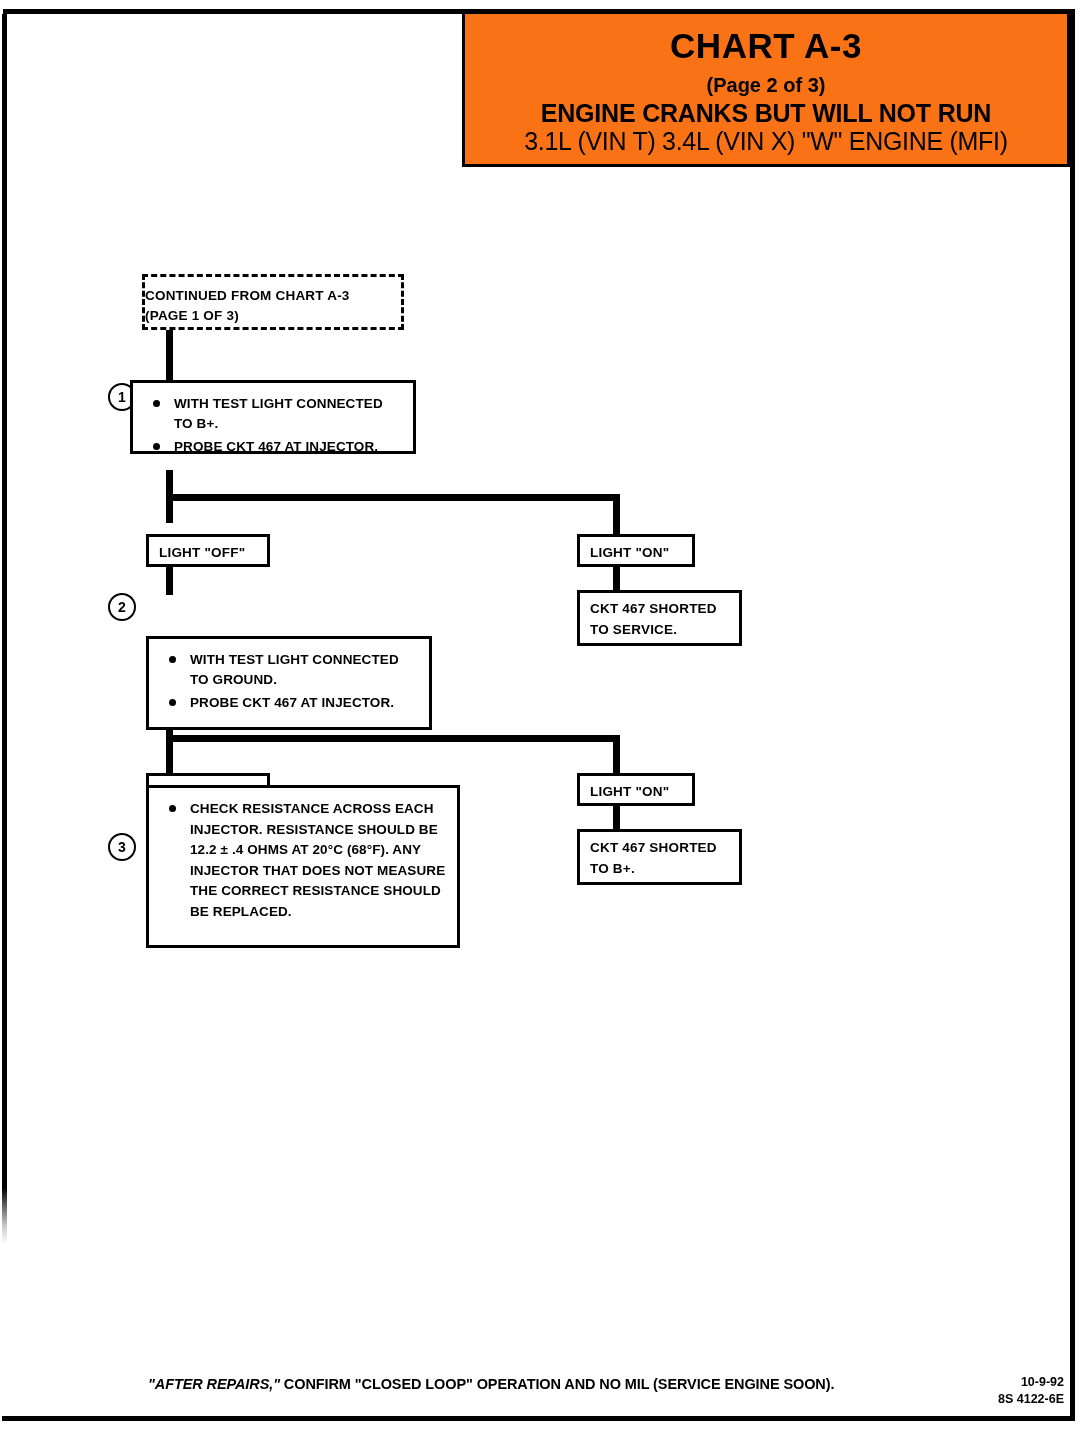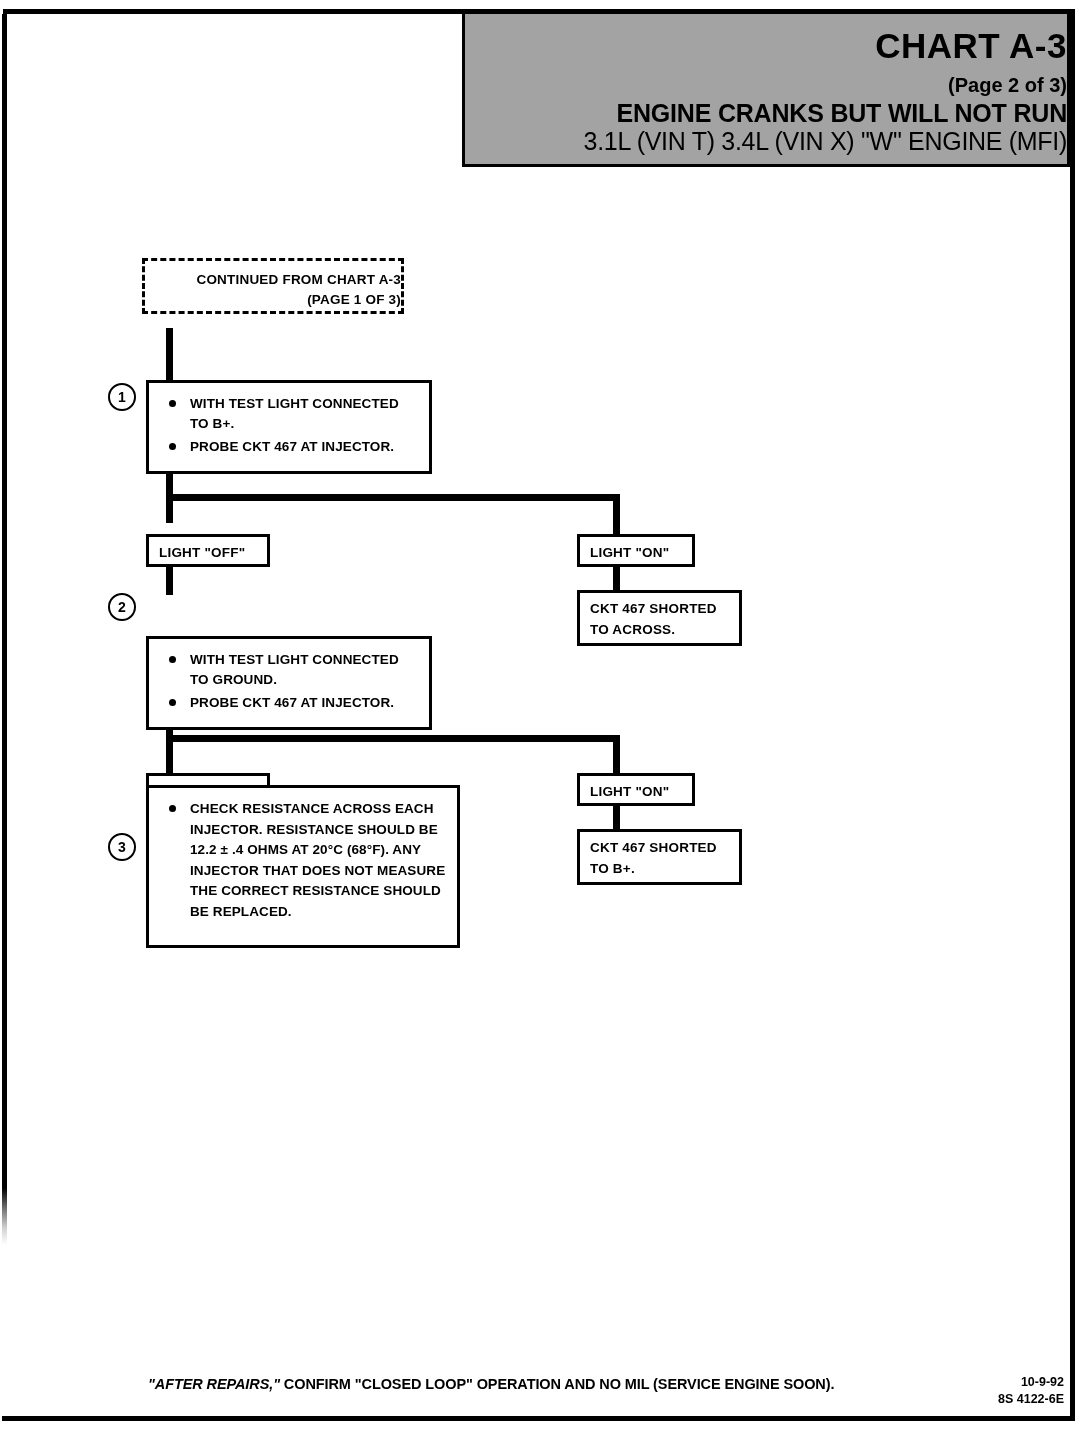--- a/index.html
+++ b/index.html
@@ -55,22 +55,22 @@
     background: #000;
   }
 
   
   .header-box {
     position: absolute;
     left: 462px; top: 11px;
     width: 608px; height: 156px;
     border: 3px solid #000;
     box-sizing: border-box;
-    background: #a3a3a3;
-    text-align: right;
+    background: #f97316;
+    text-align: center;
     padding-top: 14px;
     box-sizing: border-box;
   }
   .header-title {
     font-size: 35px;
     font-weight: bold;
     letter-spacing: 0.5px;
     line-height: 1.05;
   }
   .header-page {
@@ -103,23 +103,23 @@
   .node.dashed {
     border: 3px dashed #000;
   }
   .node-label {
     font-weight: bold;
     letter-spacing: 0.2px;
   }
 
   
   #node-continued {
-    left: 142px; top: 258px;
+    left: 142px; top: 274px;
     width: 262px; height: 56px;
-    text-align: right;
+    text-align: left;
     padding-top: 9px;
   }
   #node-continued .node-label {
     font-size: 13.5px;
     line-height: 1.45;
   }
 
   
   .step-box {
     padding: 11px 10px 10px 12px;
@@ -140,21 +140,21 @@
   }
   .bullet-list li::before {
     content: "";
     position: absolute;
     left: 8px; top: 6px;
     width: 7px; height: 7px;
     background: #000;
     border-radius: 50%;
   }
 
-  #node-step1 { left: 146px; top: 380px; width: 286px; height: 94px; }
+  #node-step1 { left: 130px; top: 380px; width: 286px; height: 74px; }
   #node-step2 { left: 146px; top: 590px; width: 286px; height: 94px; margin-top: 46px; }
   #node-step3 { left: 146px; top: 785px; width: 314px; height: 163px; }
   #node-step3 .bullet-list li { line-height: 1.52; }
 
   
   .cond-box {
     text-align: left;
     padding: 6px 10px 0 10px;
   }
   .cond-box .node-label {
@@ -270,21 +270,21 @@
   </div>
 
   <div class="node cond-box" id="node-light-off-1">
     <div class="node-label">LIGHT "OFF"</div>
   </div>
   <div class="node cond-box" id="node-light-on-1">
     <div class="node-label">LIGHT "ON"</div>
   </div>
   <div class="node cond-box" id="node-result-1">
     <div class="node-label">CKT 467 SHORTED</div>
-    <div class="node-label">TO ACROSS.</div>
+    <div class="node-label">TO SERVICE.</div>
   </div>
 
   <div class="step-circle" id="circle-2">2</div>
   <div class="node step-box" id="node-step2">
     <ul class="bullet-list">
       <li>WITH TEST LIGHT CONNECTED TO GROUND.</li>
       <li>PROBE CKT 467 AT INJECTOR.</li>
     </ul>
   </div>
 

